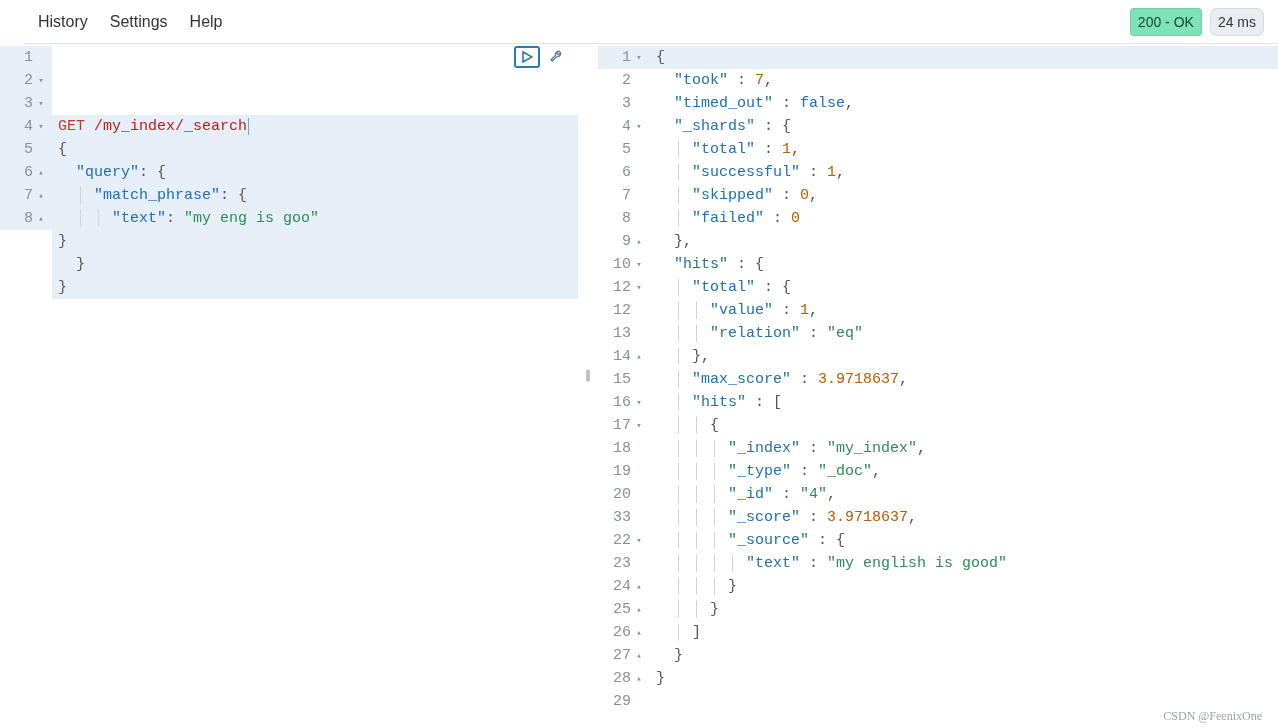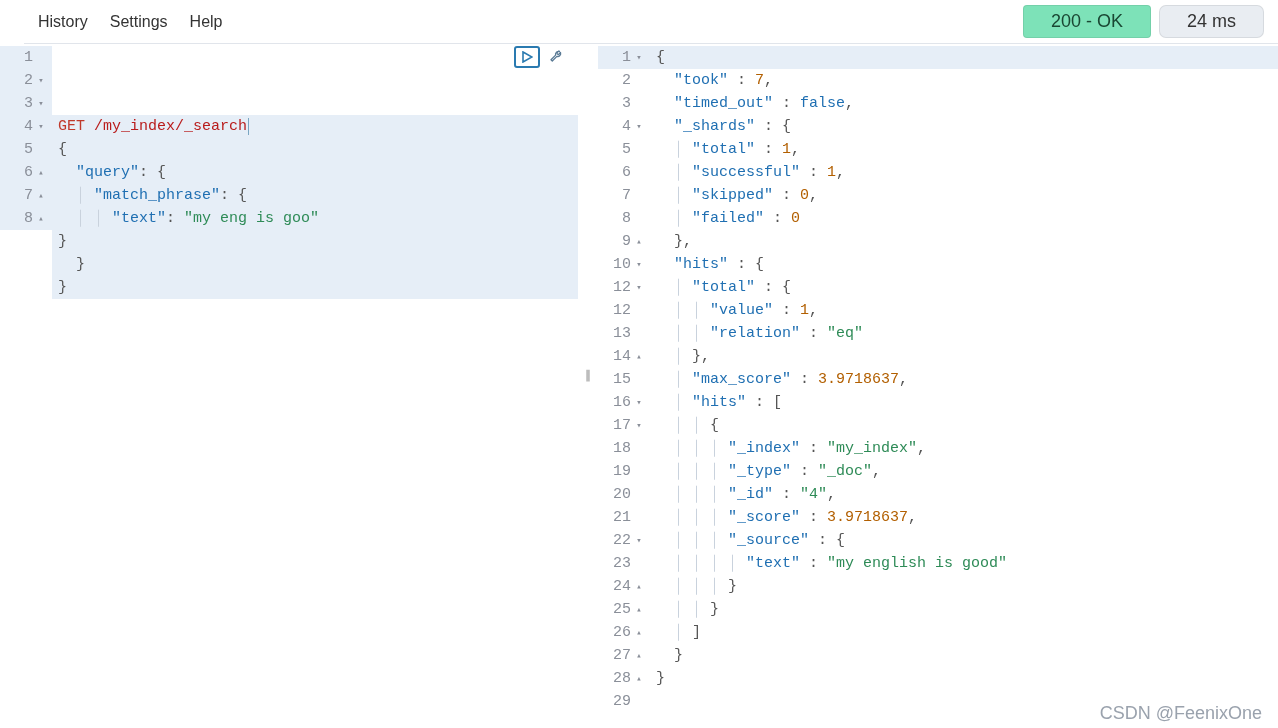--- a/index.html
+++ b/index.html
@@ -4,21 +4,21 @@
 <style>
   * { box-sizing: border-box; margin: 0; padding: 0; }
   html, body { width: 1278px; height: 728px; font-family: "Segoe UI", Arial, sans-serif; background: #fff; overflow: hidden; }
   .topbar {
     display: flex; align-items: center; height: 44px; padding: 0 14px;
     border-bottom: 1px solid #e1e5eb; font-size: 16px; color: #333; margin-left: 24px;
   }
   .topbar .menu-item { margin-right: 22px; cursor: pointer; }
   .topbar .spacer { flex: 1; }
   .badge {
-    padding: 5px 27px; border-radius: 4px; font-size: 18px; font-weight: 500;
+    padding: 5px 7px; border-radius: 4px; font-size: 14px; font-weight: 500;
     margin-left: 8px; border: 1px solid rgba(0,0,0,0.08);
   }
   .badge.status { background: #7de2b8; color: #1a4733; }
   .badge.time   { background: #e9edf2; color: #333; border-radius: 7px; }
 
   .panes { display: flex; height: calc(100% - 44px - 22px); }
   .pane { position: relative; display: flex; }
   .pane.left  { width: 578px; }
   .divider {
     width: 20px; display:flex; align-items:center; justify-content:center;
@@ -64,22 +64,22 @@
   .icon-btn.play { border: 2px solid #2a7ab0; }
   .icon-btn svg { display:block; }
 
   .cursor-bar {
     display:inline-block; width:1px; height:17px; background:#7aa6c2;
     vertical-align:middle; margin-left:1px;
   }
   .indent-guide { color:#c9d2dd; }
 
   .watermark {
-    position: absolute; bottom: 4px; right: 16px; font-size: 18px;
-    color: #9aa2ad; font-family: Liberation Sans, sans-serif;
+    position: absolute; bottom: 4px; right: 16px; font-size: 12px;
+    color: #9aa2ad; font-family: Liberation Serif, serif;
   }
 </style>
 </head>
 <body>
 
 <div class="topbar">
   <span class="menu-item">History</span>
   <span class="menu-item">Settings</span>
   <span class="menu-item">Help</span>
   <span class="spacer"></span>
@@ -218,21 +218,21 @@
         </div>
         <div class="gline">
           <span>19</span>
           <span class="fold"></span>
         </div>
         <div class="gline">
           <span>20</span>
           <span class="fold"></span>
         </div>
         <div class="gline">
-          <span>21</span>
+          <span>33</span>
           <span class="fold"></span>
         </div>
         <div class="gline">
           <span>22</span>
           <span class="fold">▾</span>
         </div>
         <div class="gline">
           <span>23</span>
           <span class="fold"></span>
         </div>

